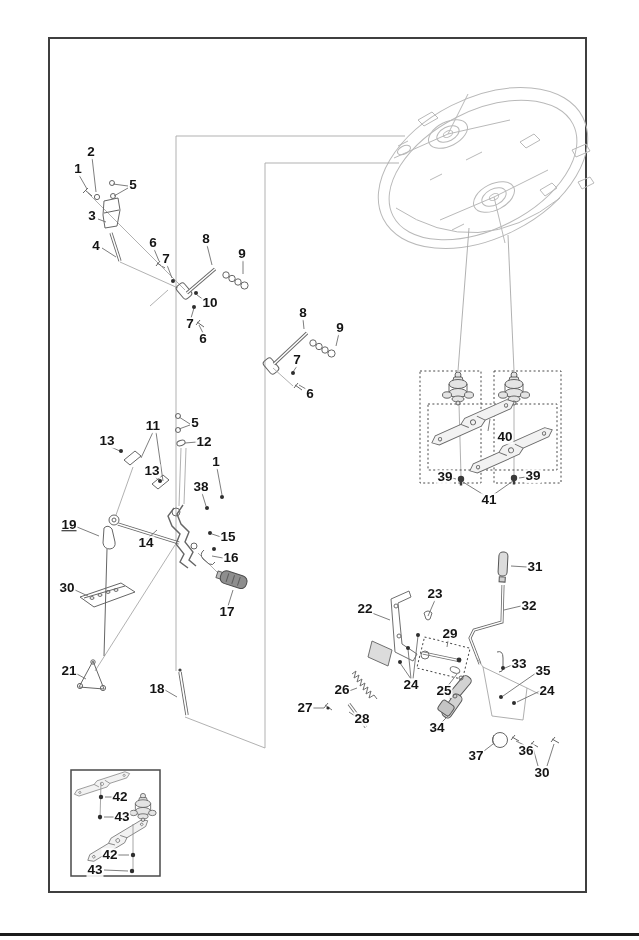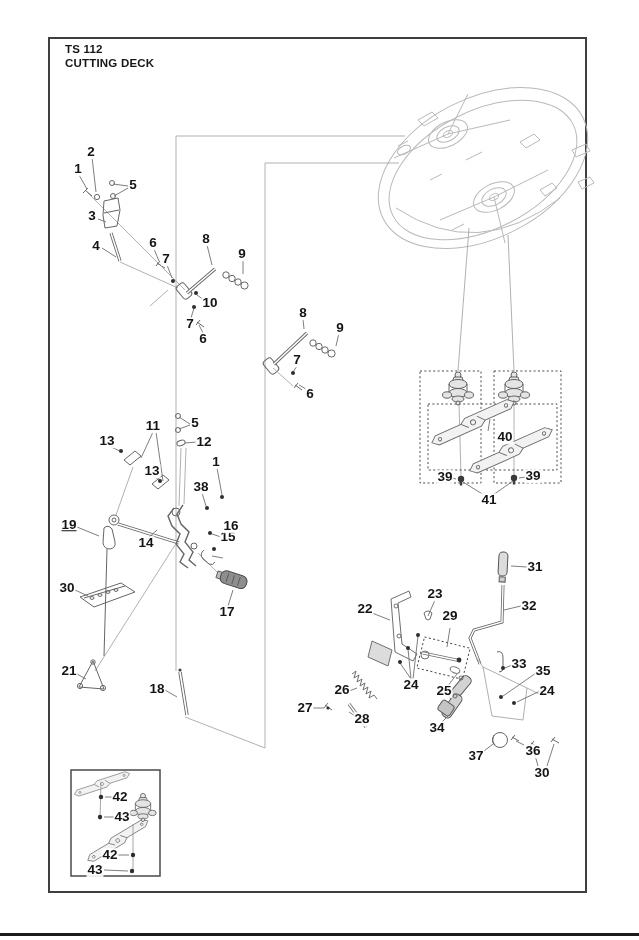--- a/index.html
+++ b/index.html
@@ -337,52 +337,48 @@
       <div class="callout" style="left: 310px; top: 394px;">6</div>
       <div class="callout" style="left: 153px; top: 426px;">11</div>
       <div class="callout" style="left: 195px; top: 423px;">5</div>
       <div class="callout" style="left: 107px; top: 441px;">13</div>
       <div class="callout" style="left: 204px; top: 442px;">12</div>
       <div class="callout" style="left: 152px; top: 471px;">13</div>
       <div class="callout" style="left: 216px; top: 462px;">1</div>
       <div class="callout" style="left: 201px; top: 487px;">38</div>
       <div class="callout" style="left: 228px; top: 537px;">15</div>
       <div class="callout" style="left: 139px; top: 543px; margin-left: 7px;">14</div>
-      <div class="callout" style="left: 231px; top: 526px;">16</div>
+      <div class="callout" style="left: 231px; top: 558px;">16</div>
       <div class="callout" style="left: 227px; top: 612px;">17</div>
       <div class="callout" style="left: 69px; top: 525px; text-decoration: underline;">19</div>
       <div class="callout" style="left: 67px; top: 588px;">30</div>
       <div class="callout" style="left: 69px; top: 671px;">21</div>
       <div class="callout" style="left: 157px; top: 689px;">18</div>
       <div class="callout" style="left: 488px; top: 437px; margin-left: 17px;">40</div>
       <div class="callout" style="left: 445px; top: 477px;">39</div>
       <div class="callout" style="left: 533px; top: 476px;">39</div>
       <div class="callout" style="left: 489px; top: 500px;">41</div>
       <div class="callout" style="left: 365px; top: 609px;">22</div>
       <div class="callout" style="left: 435px; top: 594px;">23</div>
-      <div class="callout" style="left: 450px; top: 616px;">29</div>
+      <div class="callout" style="left: 450px; top: 634px;">29</div>
       <div class="callout" style="left: 411px; top: 685px;">24</div>
       <div class="callout" style="left: 444px; top: 691px;">25</div>
       <div class="callout" style="left: 342px; top: 690px;">26</div>
       <div class="callout" style="left: 305px; top: 708px;">27</div>
       <div class="callout" style="left: 362px; top: 719px;">28</div>
       <div class="callout" style="left: 535px; top: 567px;">31</div>
       <div class="callout" style="left: 529px; top: 606px;">32</div>
       <div class="callout" style="left: 519px; top: 664px;">33</div>
       <div class="callout" style="left: 543px; top: 671px;">35</div>
       <div class="callout" style="left: 547px; top: 691px;">24</div>
       <div class="callout" style="left: 437px; top: 728px;">34</div>
-      <div class="callout" style="left: 526px; top: 751px; margin-left: 7px;">36</div>
+      <div class="callout" style="left: 526px; top: 751px;">36</div>
       <div class="callout" style="left: 476px; top: 756px;">37</div>
       <div class="callout" style="left: 542px; top: 773px;">30</div>
       <div class="callout" style="left: 120px; top: 797px;">42</div>
       <div class="callout" style="left: 122px; top: 817px;">43</div>
       <div class="callout" style="left: 110px; top: 855px;">42</div>
       <div class="callout" style="left: 95px; top: 870px;">43</div>
     </div>
 
-  <div class="title-block">
-    <div>TS 112</div>
-    <div>CUTTING DECK</div>
-  </div>
 
   <div class="footer-rule"></div>
 </div>
 
 </body></html>

